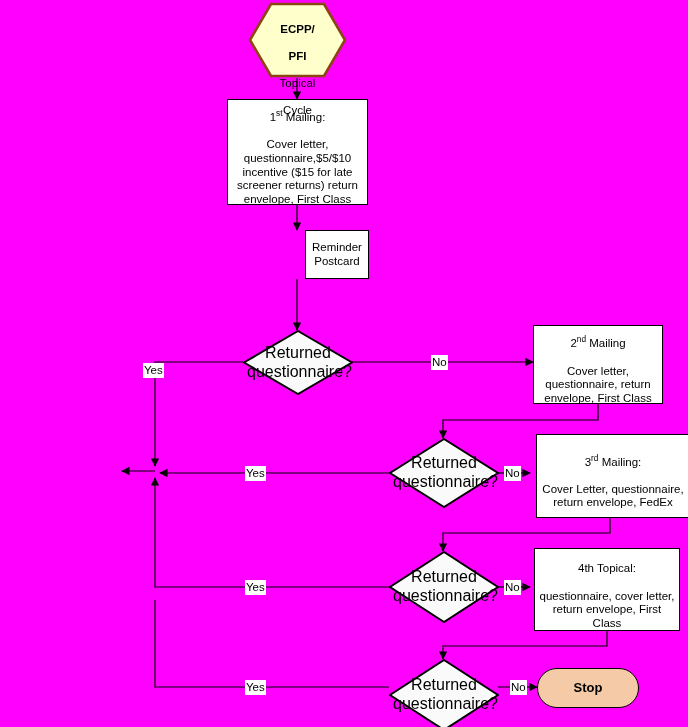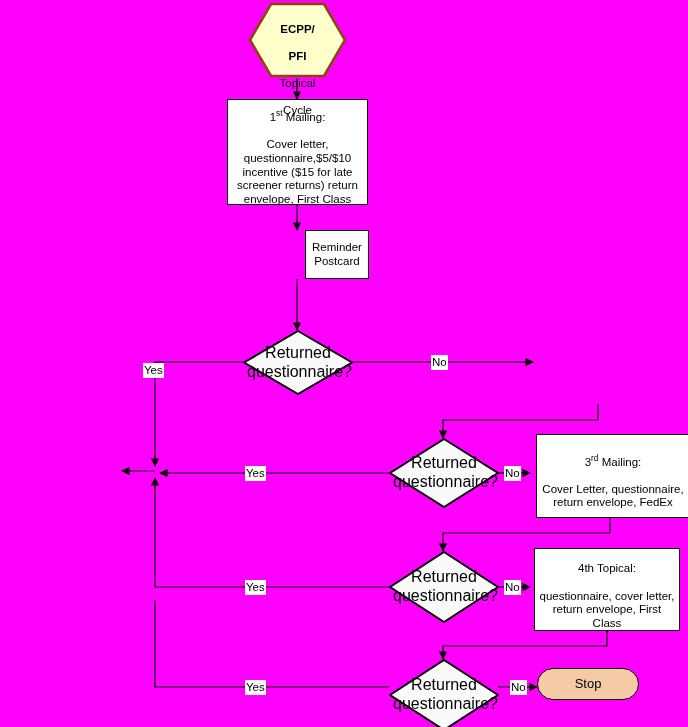--- a/index.html
+++ b/index.html
@@ -192,20 +192,26 @@
   </div>
 
   <div class="node diamond" style="left:243px; top:330px; width:110px; height:65px;">
     <svg class="dshape" viewBox="0 0 110 65" preserveAspectRatio="none" xmlns="http://www.w3.org/2000/svg">
       <polygon points="55,1 109,32.5 55,64 1,32.5" fill="#FAFAFA" stroke="#000000" stroke-width="2" vector-effect="non-scaling-stroke"></polygon>
     </svg>
     <span class="txt">Returned
 questionnaire?</span>
   </div>
 
+  <div class="node proc" style="left:533px; top:325px; width:130px; height:79px;">
+    <span class="txt">
+      <span><span>2</span><sup>nd</sup><span> Mailing</span></span><br>
+      <span>Cover letter, questionnaire, return envelope, First Class</span>
+    </span>
+  </div>
 
   <div class="node diamond" style="left:389px; top:438px; width:110px; height:70px;">
     <svg class="dshape" viewBox="0 0 110 70" preserveAspectRatio="none" xmlns="http://www.w3.org/2000/svg">
       <polygon points="55,1 109,35 55,69 1,35" fill="#FAFAFA" stroke="#000000" stroke-width="2" vector-effect="non-scaling-stroke"></polygon>
     </svg>
     <span class="txt">Returned
 questionnaire?</span>
   </div>
 
   <div class="node proc" style="left:536px; top:434px; width:154px; height:84px;">
@@ -232,21 +238,21 @@
 
   <div class="node diamond" style="left:389px; top:659px; width:110px; height:72px;">
     <svg class="dshape" viewBox="0 0 110 72" preserveAspectRatio="none" xmlns="http://www.w3.org/2000/svg">
       <polygon points="55,1 109,36 55,71 1,36" fill="#FAFAFA" stroke="#000000" stroke-width="2" vector-effect="non-scaling-stroke"></polygon>
     </svg>
     <span class="txt">Returned
 questionnaire?</span>
   </div>
 
 
-  <div class="node stop" style="left:537px; top:668px; width:102px; height:32px;">
+  <div class="node stop" style="left:537px; top:668px; width:102px; height:40px;font-weight:bold;">
     <span class="txt">Stop</span>
   </div>
 
   <div class="elabel" style="left:143px; top:363px;">Yes</div>
   <div class="elabel" style="left:431px; top:355px;">No</div>
 
   <div class="elabel" style="left:245px; top:466px;">Yes</div>
   <div class="elabel" style="left:504px; top:466px;">No</div>
 
   <div class="elabel" style="left:245px; top:580px;">Yes</div>

